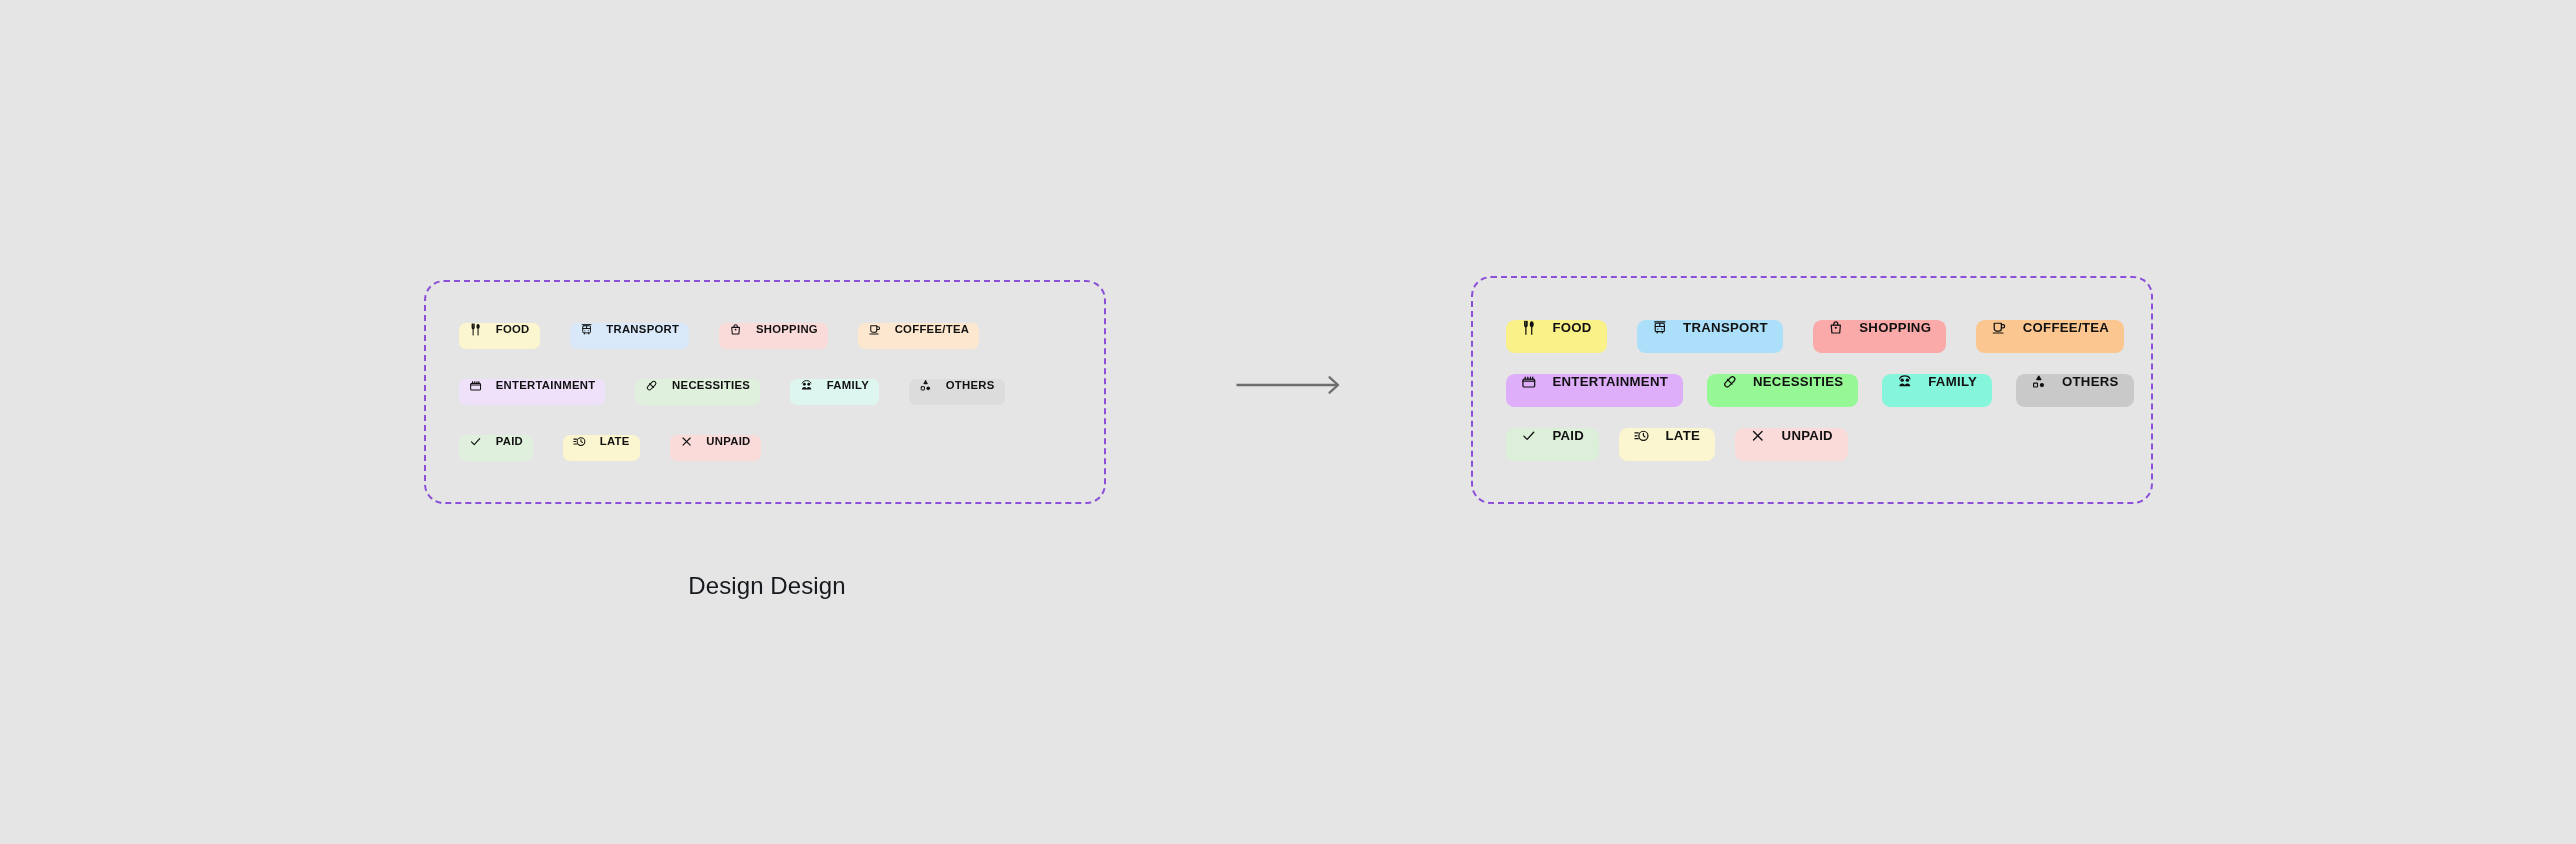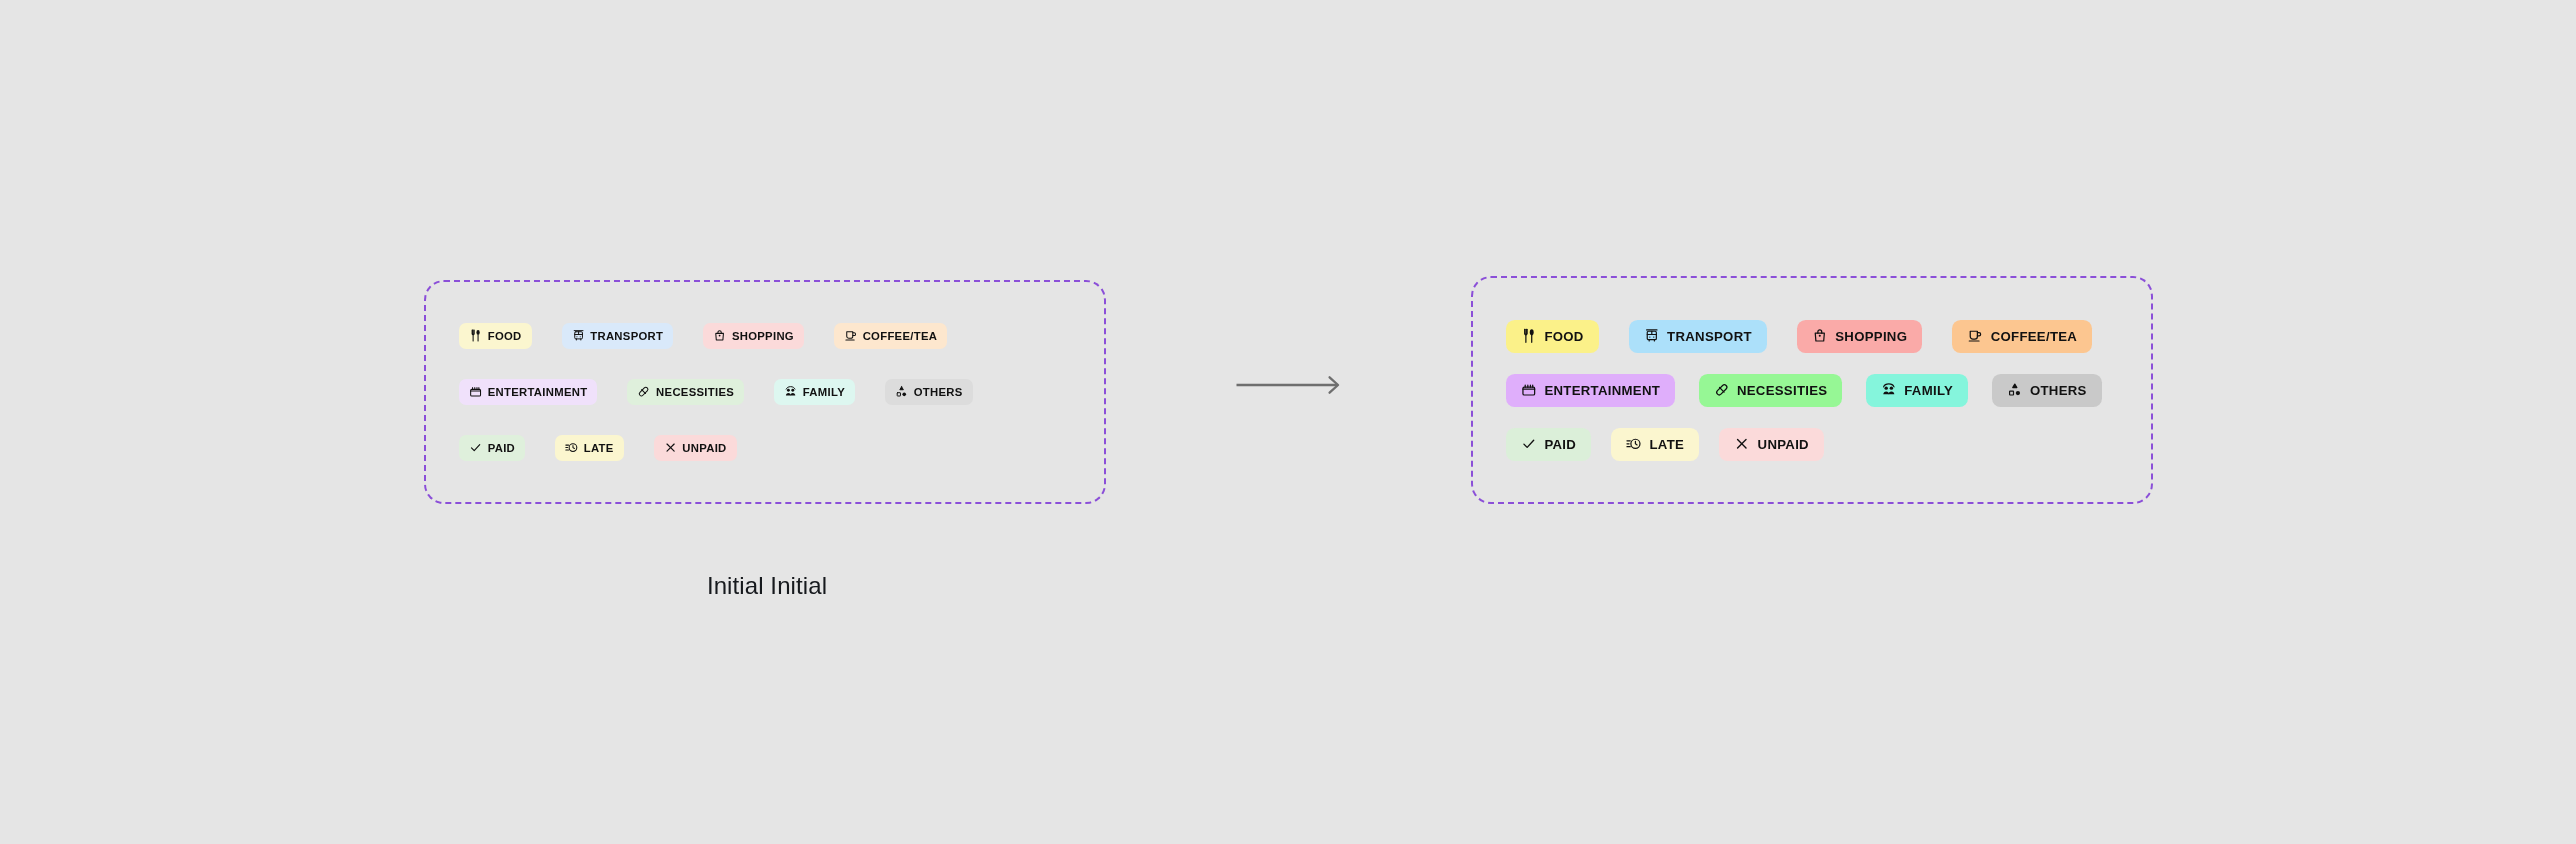--- a/index.html
+++ b/index.html
@@ -64,25 +64,26 @@
 
   
   #panel-iterated .chip-row { height: 34px; }
   #panel-iterated #row-categories-1 { margin: 0 0 0 33px; gap: 0; }
   #panel-iterated #row-categories-2 { margin: 20px 0 0 33px; gap: 0; }
   #panel-iterated #row-status      { margin: 20px 0 0 33px; gap: 0; }
 
   
   .chip {
     display: inline-flex;
-    align-items: center;
+    align-items: flex-start;
     box-sizing: border-box;
     color: #111111;
     white-space: nowrap;
     user-select: none;
+    gap: 8px;
   }
   .chip .chip-icon {
     display: inline-flex;
     align-items: center;
     justify-content: center;
     flex: 0 0 auto;
   }
   .chip .chip-label {
     display: inline-block;
     font-weight: 600;
@@ -411,16 +412,16 @@
                 <line x1="5.5" y1="5.5" x2="18.5" y2="18.5"></line>
                 <line x1="18.5" y1="5.5" x2="5.5" y2="18.5"></line>
               </svg>
             </span>
             <span class="chip-label">UNPAID</span>
           </div>
         </div>
     </div>
   </div>
 
-  <div class="caption" id="caption-initial">Initial Initial</div>
+  <div class="caption" id="caption-initial">Design Design</div>
 
 </div>
 
 
 </body></html>

